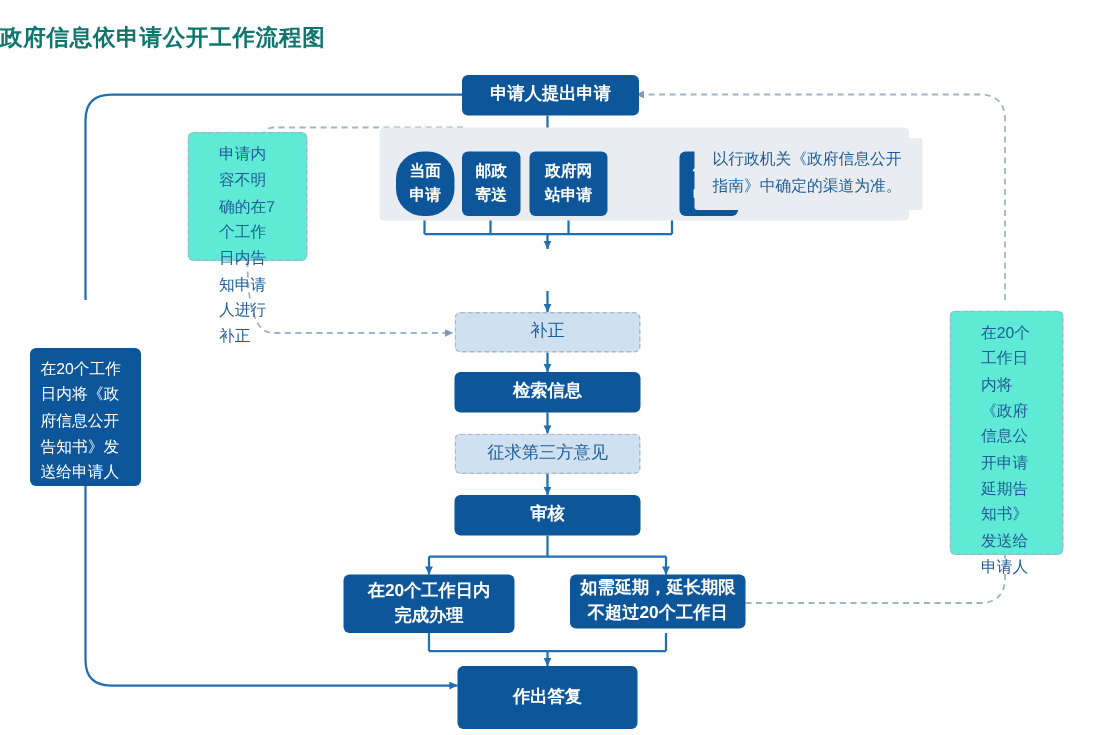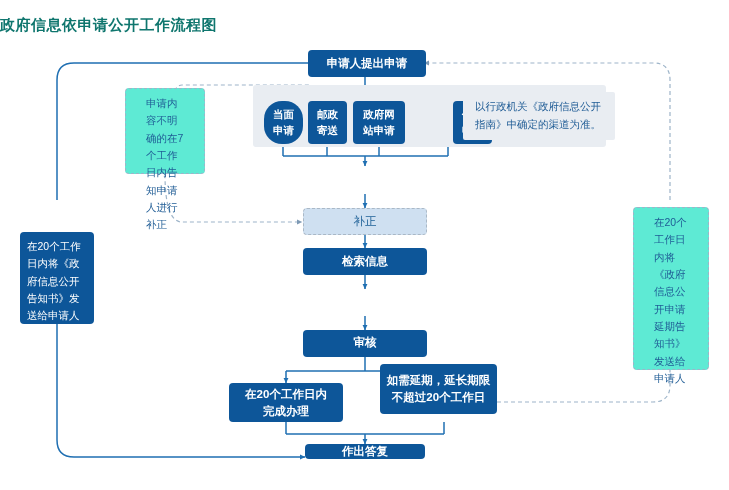--- a/index.html
+++ b/index.html
@@ -179,30 +179,31 @@
   <div class="chip stack" style="left:453px;top:101px;width:39px;height:43px;">传真
 申请</div>
 
   <div class="node plainnote" style="left:463px;top:92px;width:152px;height:48px;">以行政机关《政府信息公开指南》中确定的渠道为准。</div>
 
 
   <div class="node solid" style="left:303px;top:248px;width:124px;height:27px;">检索信息</div>
 
   <div class="node soft" style="left:303px;top:208px;width:124px;height:27px;">补正</div>
 
-
-  <div class="node solid" style="left:303px;top:330px;width:124px;height:27px;font-family:Liberation Mono, monospace;">审核</div>
+  <div class="node soft" style="left:303px;top:289px;width:124px;height:27px;">征求第三方意见</div>
+
+  <div class="node solid" style="left:303px;top:330px;width:124px;height:27px;">审核</div>
 
   <div class="node solid stack" style="left:229px;top:383px;width:114px;height:39px;">在20个工作日内
 完成办理</div>
 
-  <div class="node solid stack" style="left:380px;top:364px;width:117px;height:50px;">如需延期，延长期限
+  <div class="node solid stack" style="left:380px;top:383px;width:117px;height:36px;">如需延期，延长期限
 不超过20个工作日</div>
 
-  <div class="node solid" style="left:305px;top:444px;width:120px;height:15px;">作出答复</div>
+  <div class="node solid" style="left:305px;top:444px;width:120px;height:42px;">作出答复</div>
 
   <div class="node softnote" style="left:125px;top:88px;width:80px;height:86px;">申请内容不明确的在7个工作日内告知申请人进行补正</div>
 
   <div class="node solidnote" style="left:20px;top:200px;width:74px;height:92px;margin-top:32px;">在20个工作日内将《政府信息公开告知书》发送给申请人</div>
 
   <div class="node softnote" style="left:633px;top:207px;width:76px;height:163px;">在20个工作日内将《政府信息公开申请延期告知书》发送给申请人</div>
 
 </div>
 
 </body></html>

